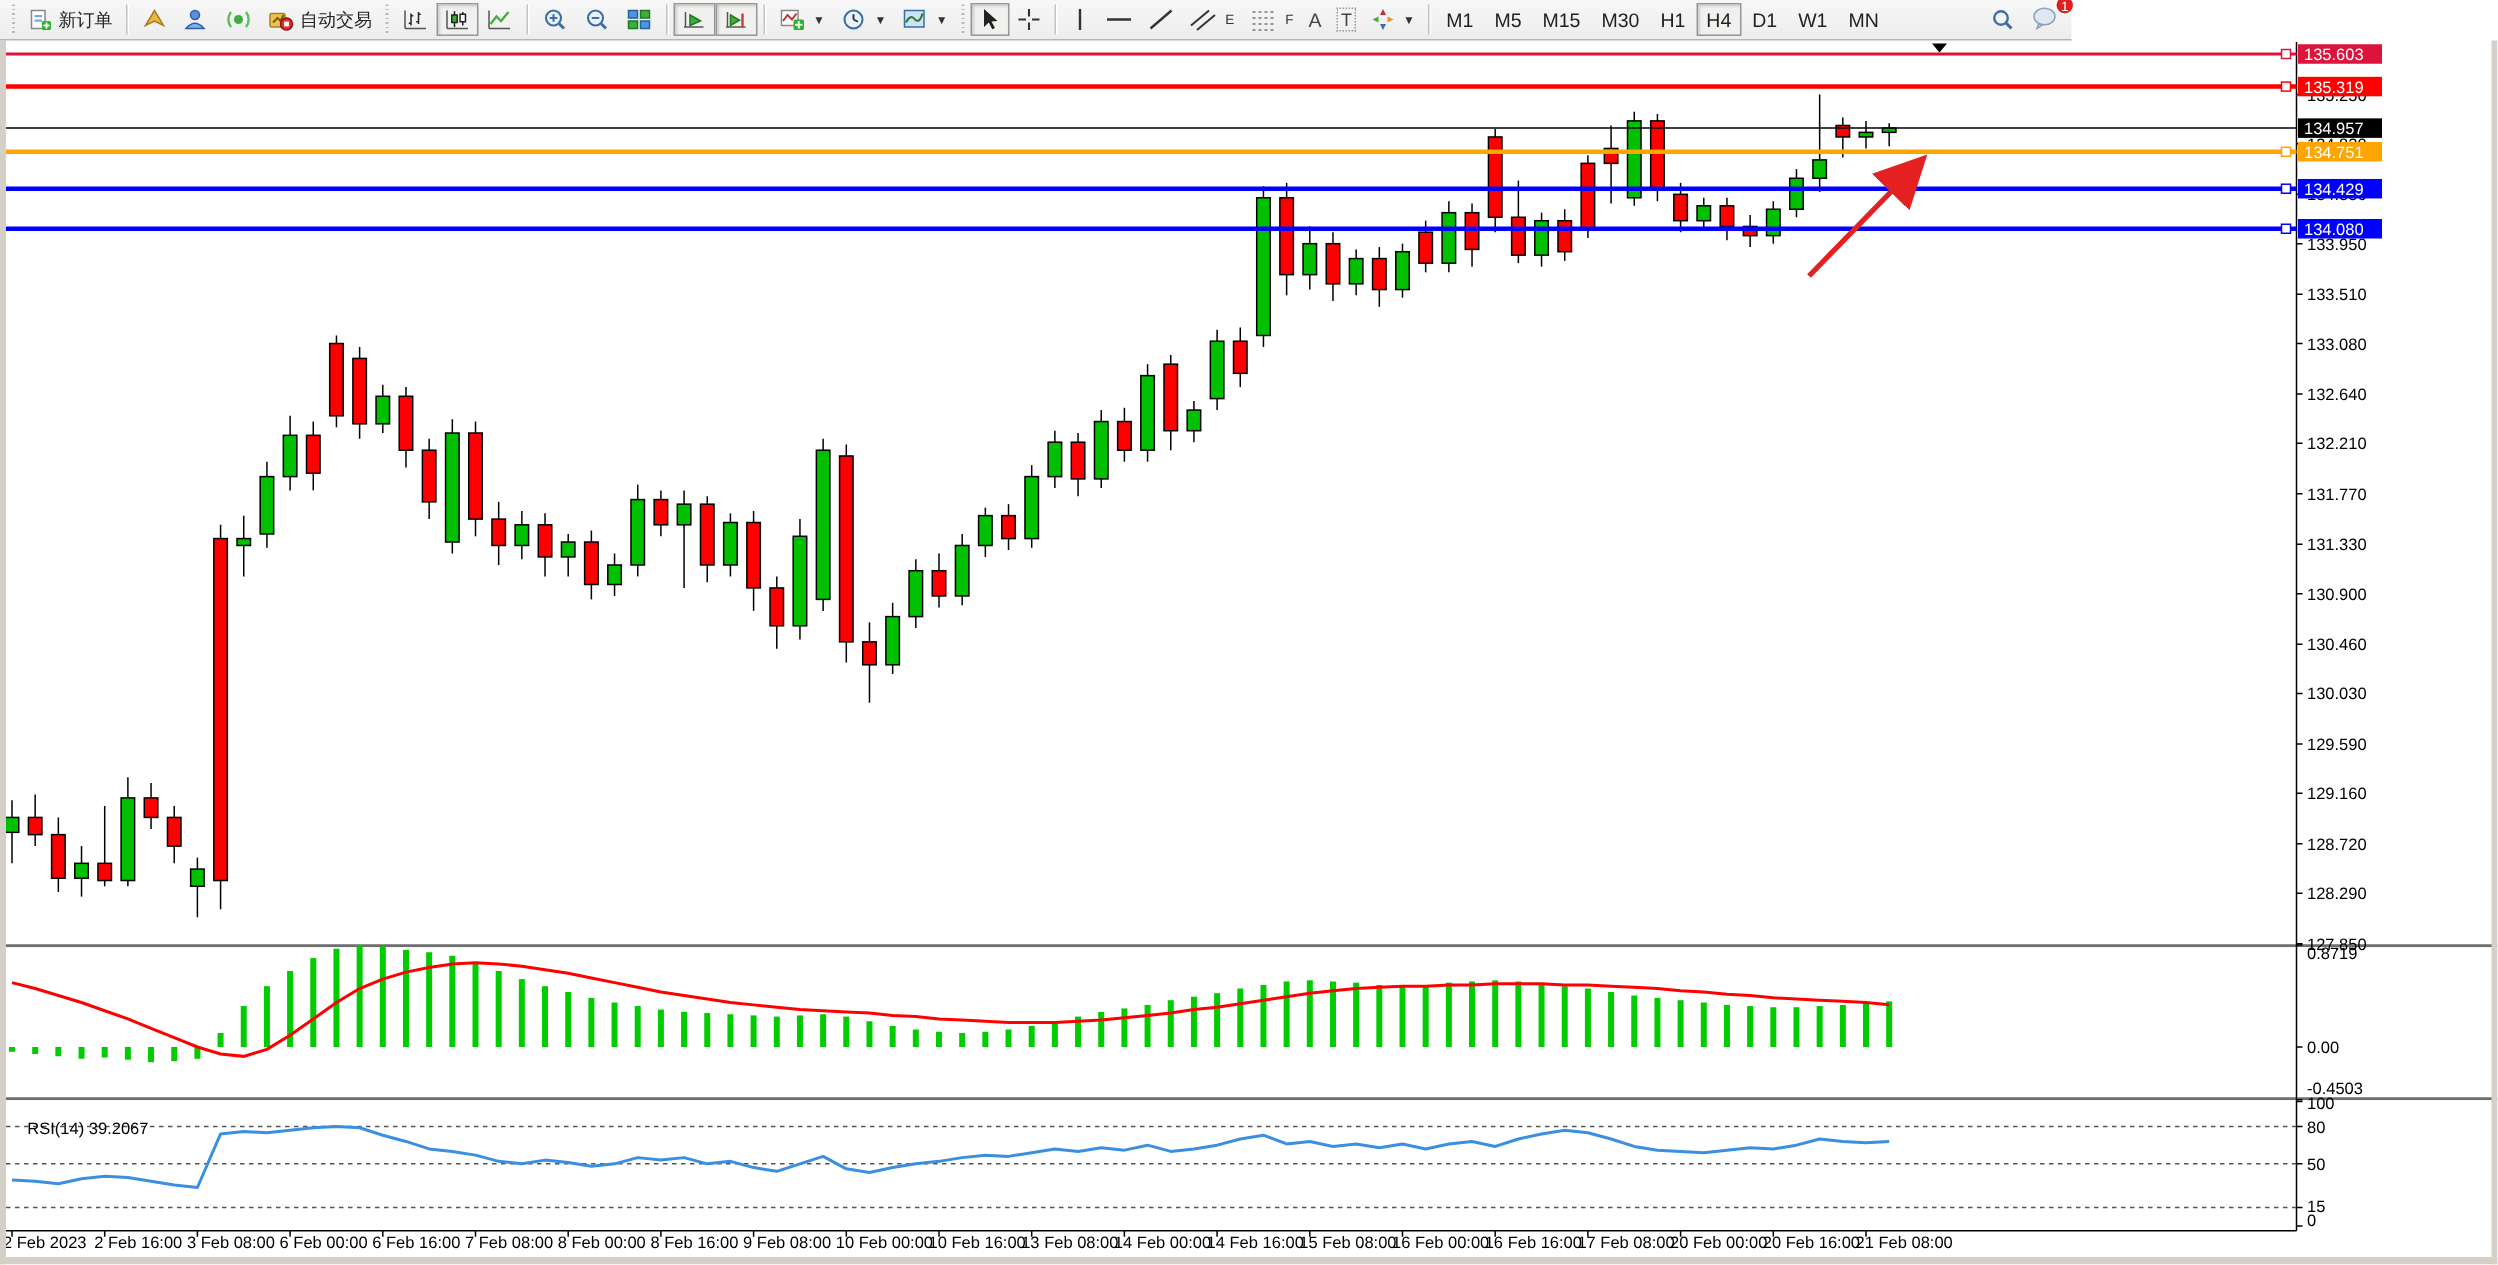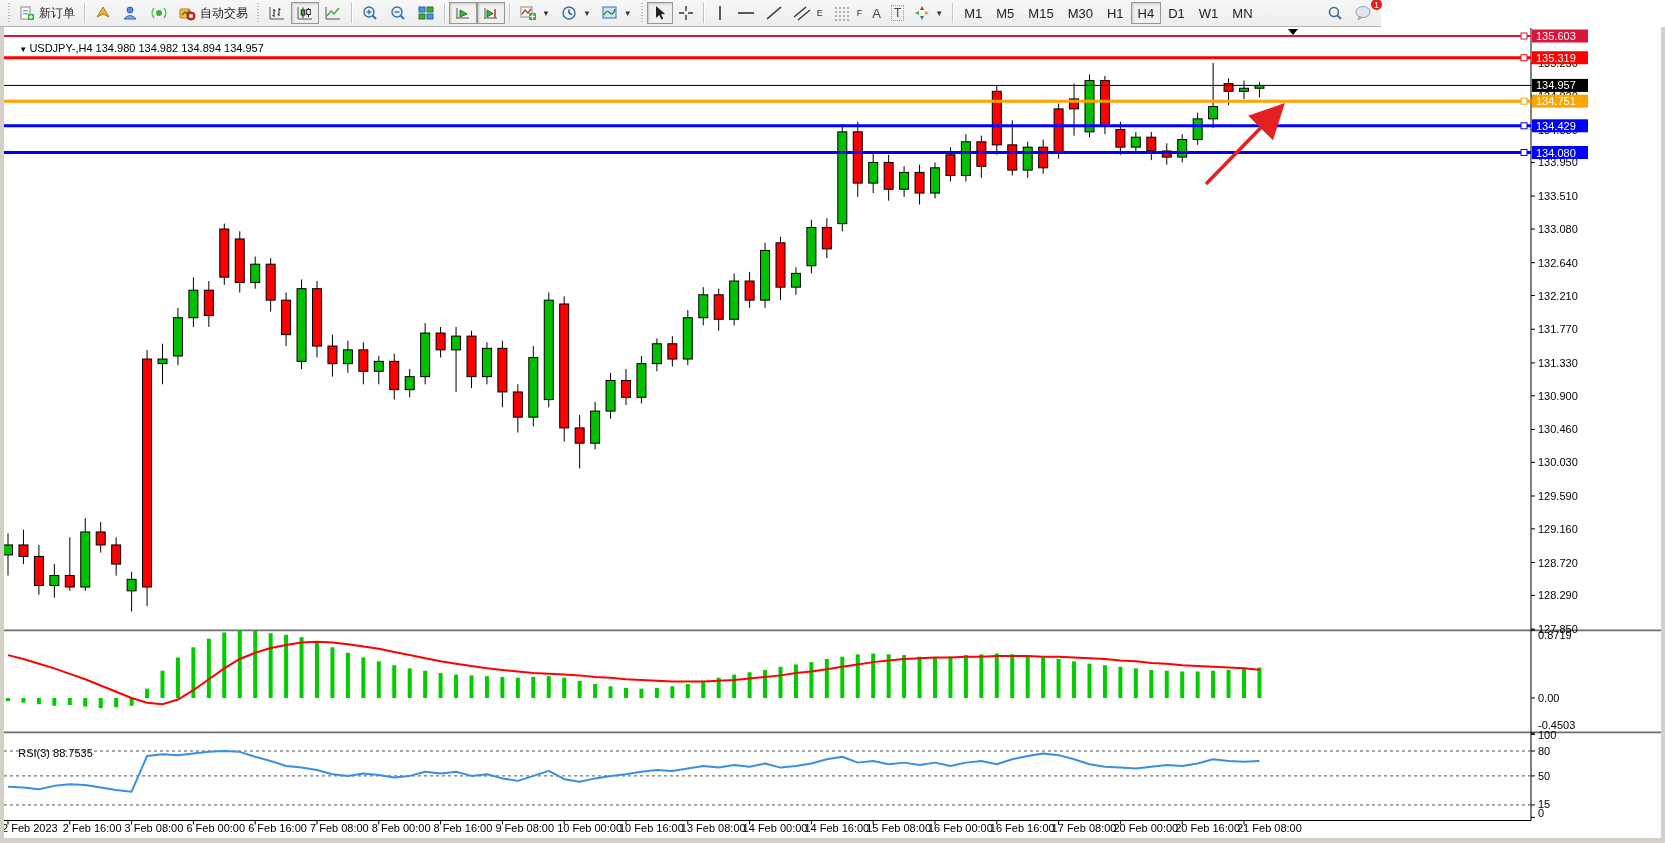--- a/index.html
+++ b/index.html
@@ -650,19 +650,16 @@
       <button class="tb-btn">
         <svg class="ic" width="18" height="16" viewBox="0 0 18 16">
             <ellipse cx="9" cy="7" rx="7" ry="5.5" fill="#dfe8f2" stroke="#8aa0b8"></ellipse>
             <path d="M5 12 L4 15 L8 12.5 Z" fill="#dfe8f2" stroke="#8aa0b8"></path>
           </svg>
       </button>
       <span class="badge-dot">1</span>
     </div>
   </div>
 
-  <div class="overlay-label" id="chart-title">
-    <span style="font-size:8px;">▼ </span><span>USDJPY-,H4</span><span> </span><span>134.980 134.982 134.894 134.957</span>
-  </div>
   <div class="overlay-label" id="rsi-label">
-    <span>RSI(3)</span><span> </span><span>88.7535</span>
+    <span>RSI(14)</span><span> </span><span>39.2067</span>
   </div>
 </div>
 
 </body></html>

